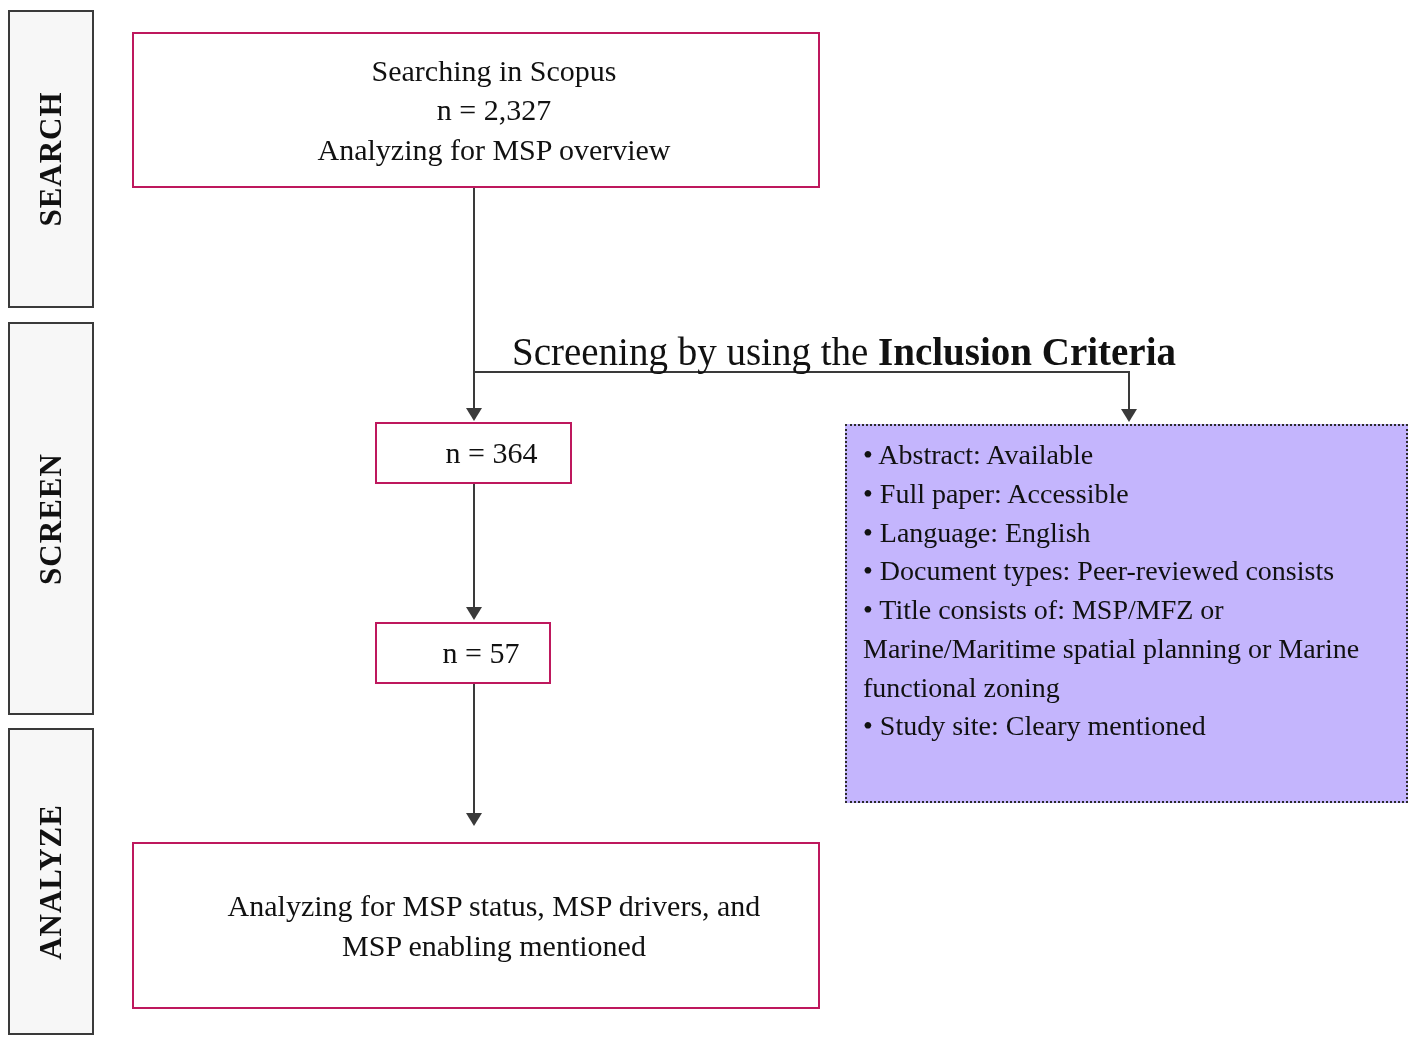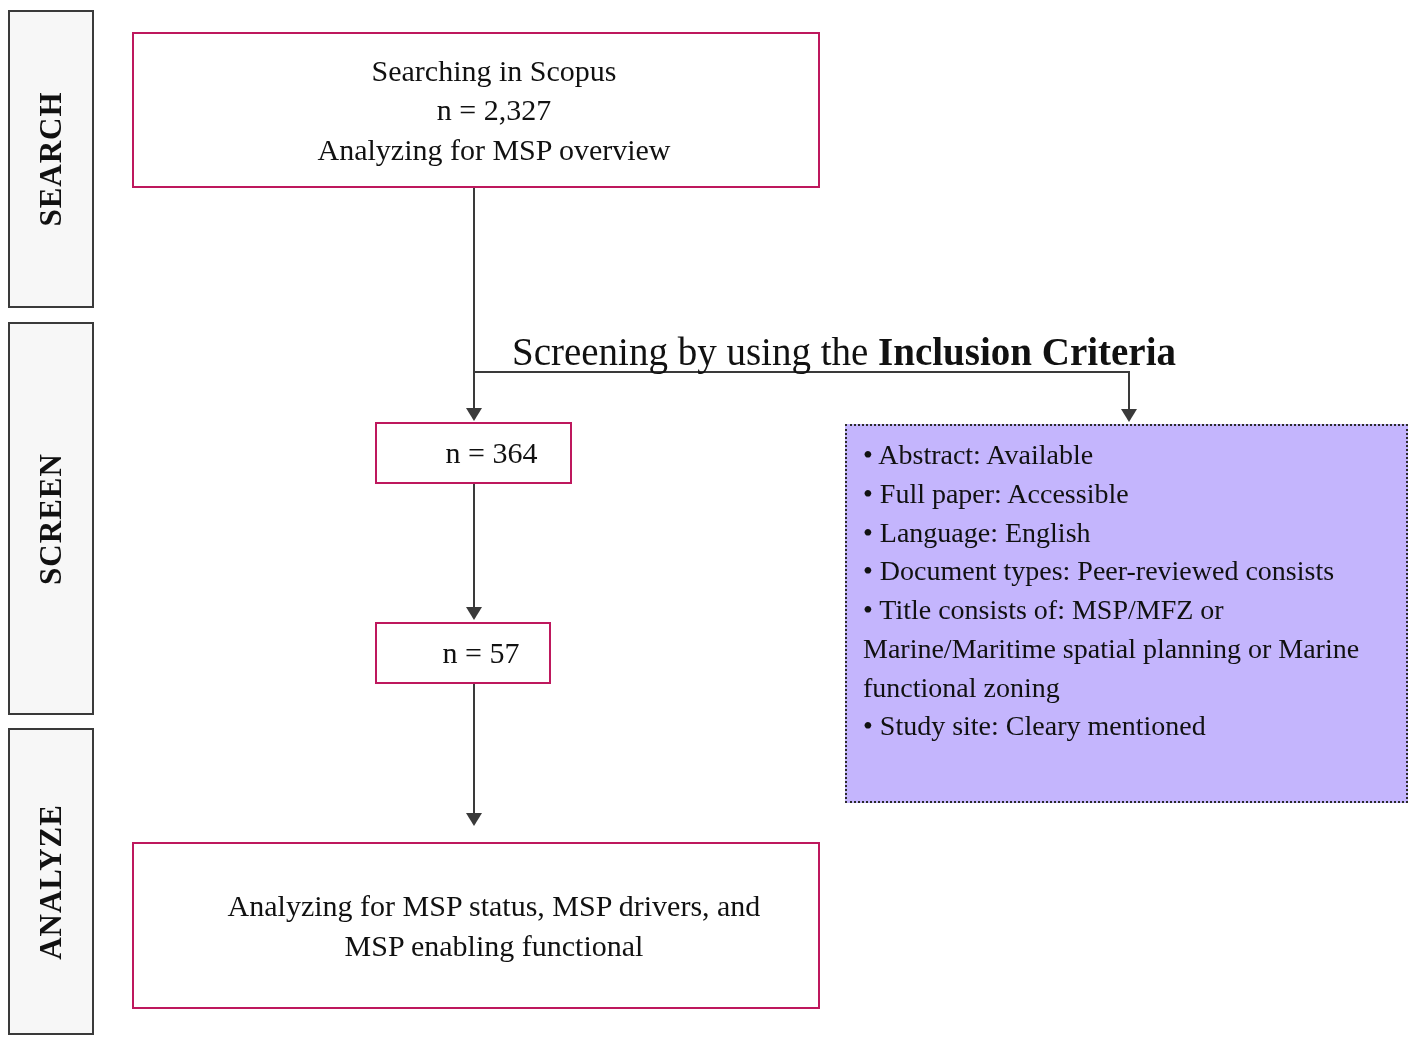--- a/index.html
+++ b/index.html
@@ -158,21 +158,21 @@
   <div class="flow-box small" style="left:375px; top:622px; width:176px; height:62px;">
     <div class="txt">n = 57</div>
   </div>
 
   <div class="vline" style="left:473px; top:684px; height:130px;"></div>
   <div class="arrowhead" style="left:466px; top:813px;"></div>
 
   <div class="flow-box" style="left:132px; top:826px; width:688px; height:167px;margin-top:16px;">
     <div class="txt">
       <div>Analyzing for MSP status, MSP drivers, and</div>
-      <div>MSP enabling functional</div>
+      <div>MSP enabling mentioned</div>
     </div>
   </div>
 
   <div class="criteria-box" style="left:845px; top:424px; width:563px; height:379px;">
     <ul class="criteria-list">
       <li>• Abstract: Available</li>
       <li>• Full paper: Accessible</li>
       <li>• Language: English</li>
       <li>• Document types: Peer-reviewed consists</li>
       <li>• Title consists of: MSP/MFZ or Marine/Maritime spatial planning or Marine functional zoning</li>

